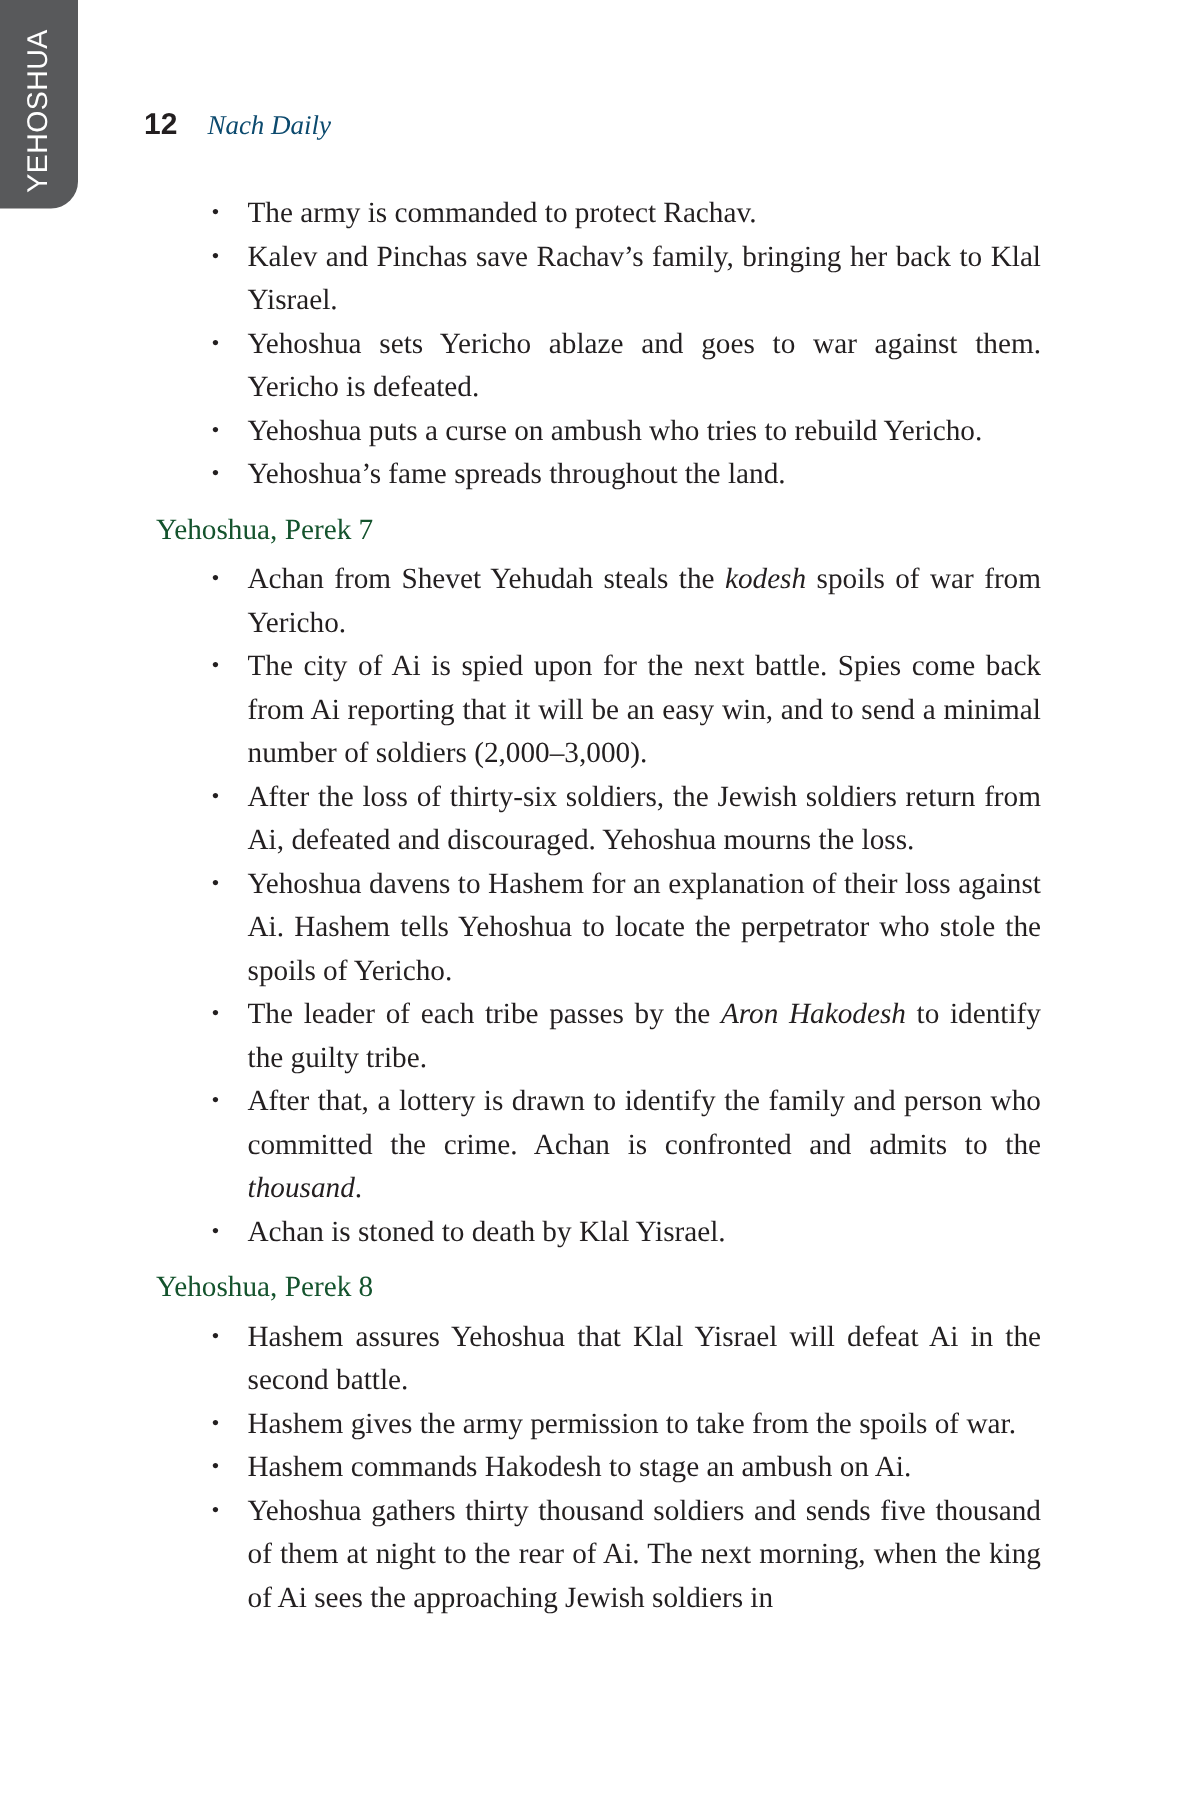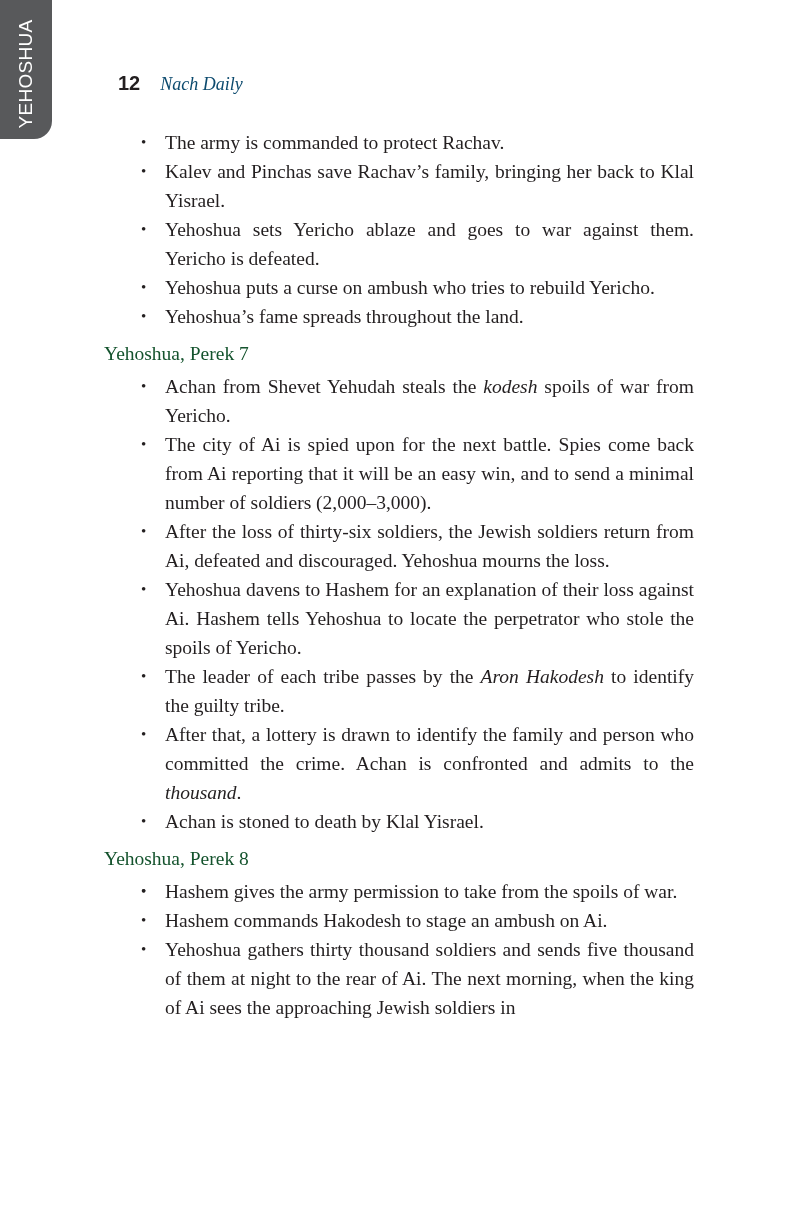--- a/index.html
+++ b/index.html
@@ -30,21 +30,21 @@
     top: 74px;
     transform: translate(-50%, -50%) rotate(-90deg);
     color: #ffffff;
     font-family: "Liberation Sans", "DejaVu Sans", sans-serif;
     font-size: 19px;
     letter-spacing: 0.3px;
     white-space: nowrap;
   }
   .running-head {
     position: absolute;
-    left: 118px;
+    left: 96px;
     top: 72px;
     height: 26px;
     display: flex;
     align-items: baseline;
   }
   .page-number {
     font-family: "Liberation Sans", "DejaVu Sans", sans-serif;
     font-size: 20px;
     font-weight: bold;
     color: #231f20;
@@ -118,20 +118,20 @@
           <li><span class="bullet">•</span><span>After the loss of thirty-six soldiers, the Jewish soldiers return from Ai, defeated and discouraged. Yehoshua mourns the loss.</span></li>
           <li><span class="bullet">•</span><span>Yehoshua davens to Hashem for an explanation of their loss against Ai. Hashem tells Yehoshua to locate the perpetrator who stole the spoils of Yericho.</span></li>
           <li><span class="bullet">•</span><span>The leader of each tribe passes by the </span><em>Aron Hakodesh</em><span> to identify the guilty tribe.</span></li>
           <li><span class="bullet">•</span><span>After that, a lottery is drawn to identify the family and person who committed the crime. Achan is confronted and admits to the </span><em>thousand</em><span>.</span></li>
           <li><span class="bullet">•</span><span>Achan is stoned to death by Klal Yisrael.</span></li>
         </ul>
       </div>
       <div class="section-block">
         <div class="section-heading">Yehoshua, Perek 8</div>
         <ul class="bullets">
-          <li><span class="bullet">•</span></li>
+          <li><span class="bullet">•</span><span>Hashem assures Yehoshua that Klal Yisrael will defeat Ai in the second battle.</span></li>
           <li><span class="bullet">•</span><span>Hashem gives the army permission to take from the spoils of war.</span></li>
           <li><span class="bullet">•</span><span>Hashem commands Hakodesh to stage an ambush on Ai.</span></li>
           <li><span class="bullet">•</span><span>Yehoshua gathers thirty thousand soldiers and sends five thousand of them at night to the rear of Ai. The next morning, when the king of Ai sees the approaching Jewish soldiers in</span></li>
         </ul>
       </div>
     </div>
 </div>
 
 </body></html>

